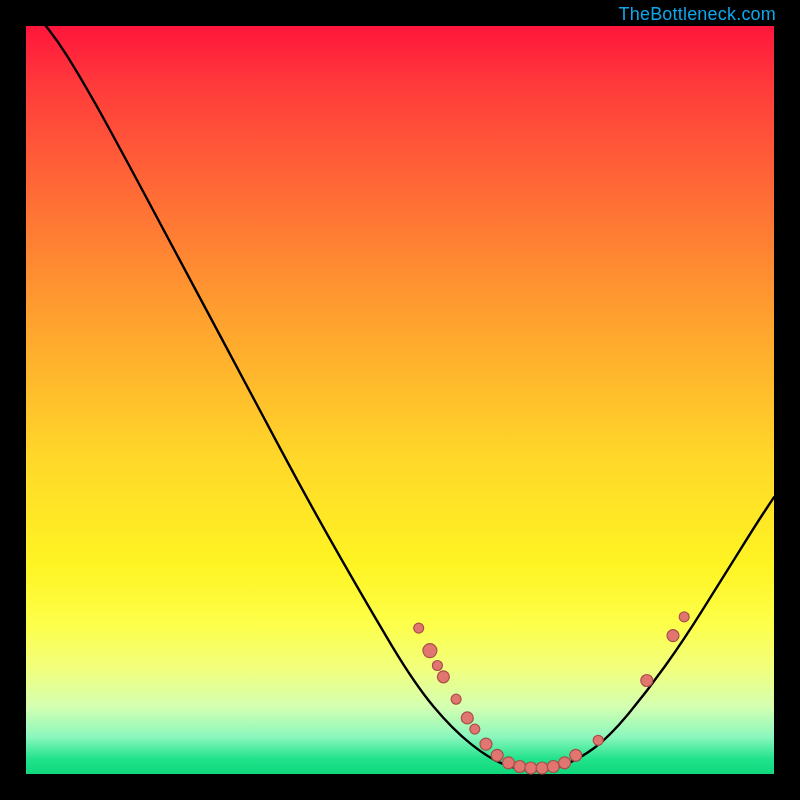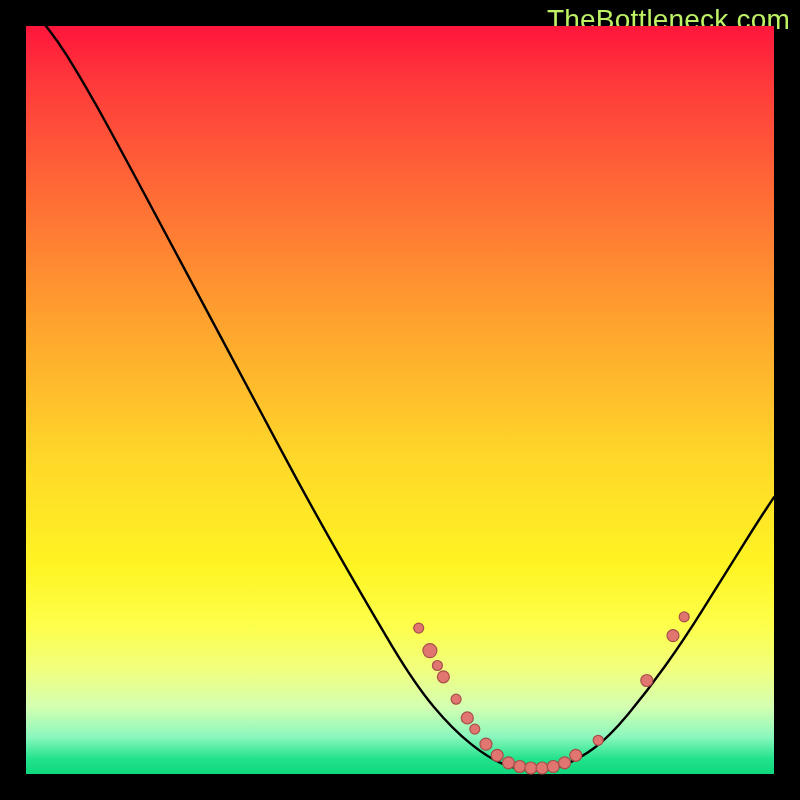--- a/index.html
+++ b/index.html
@@ -28,23 +28,23 @@
       #f1ff7e 86%,
       #d4ffb1 91%,
       #8cf7bd 95%,
       #21e28a 98%,
       #0fd87d 100%
     );
   }
   .watermark {
     position: absolute;
     top: 4px;
-    right: 10px;
-    color: #bef264;
-    font-size: 28px;
+    right: 24px;
+    color: #0ea5e9;
+    font-size: 18px;
     font-weight: 500;
     letter-spacing: 0.2px;
     user-select: none;
   }
   svg.plot {
     position: absolute;
     left: 0;
     top: 0;
     width: 748px;
     height: 748px;

